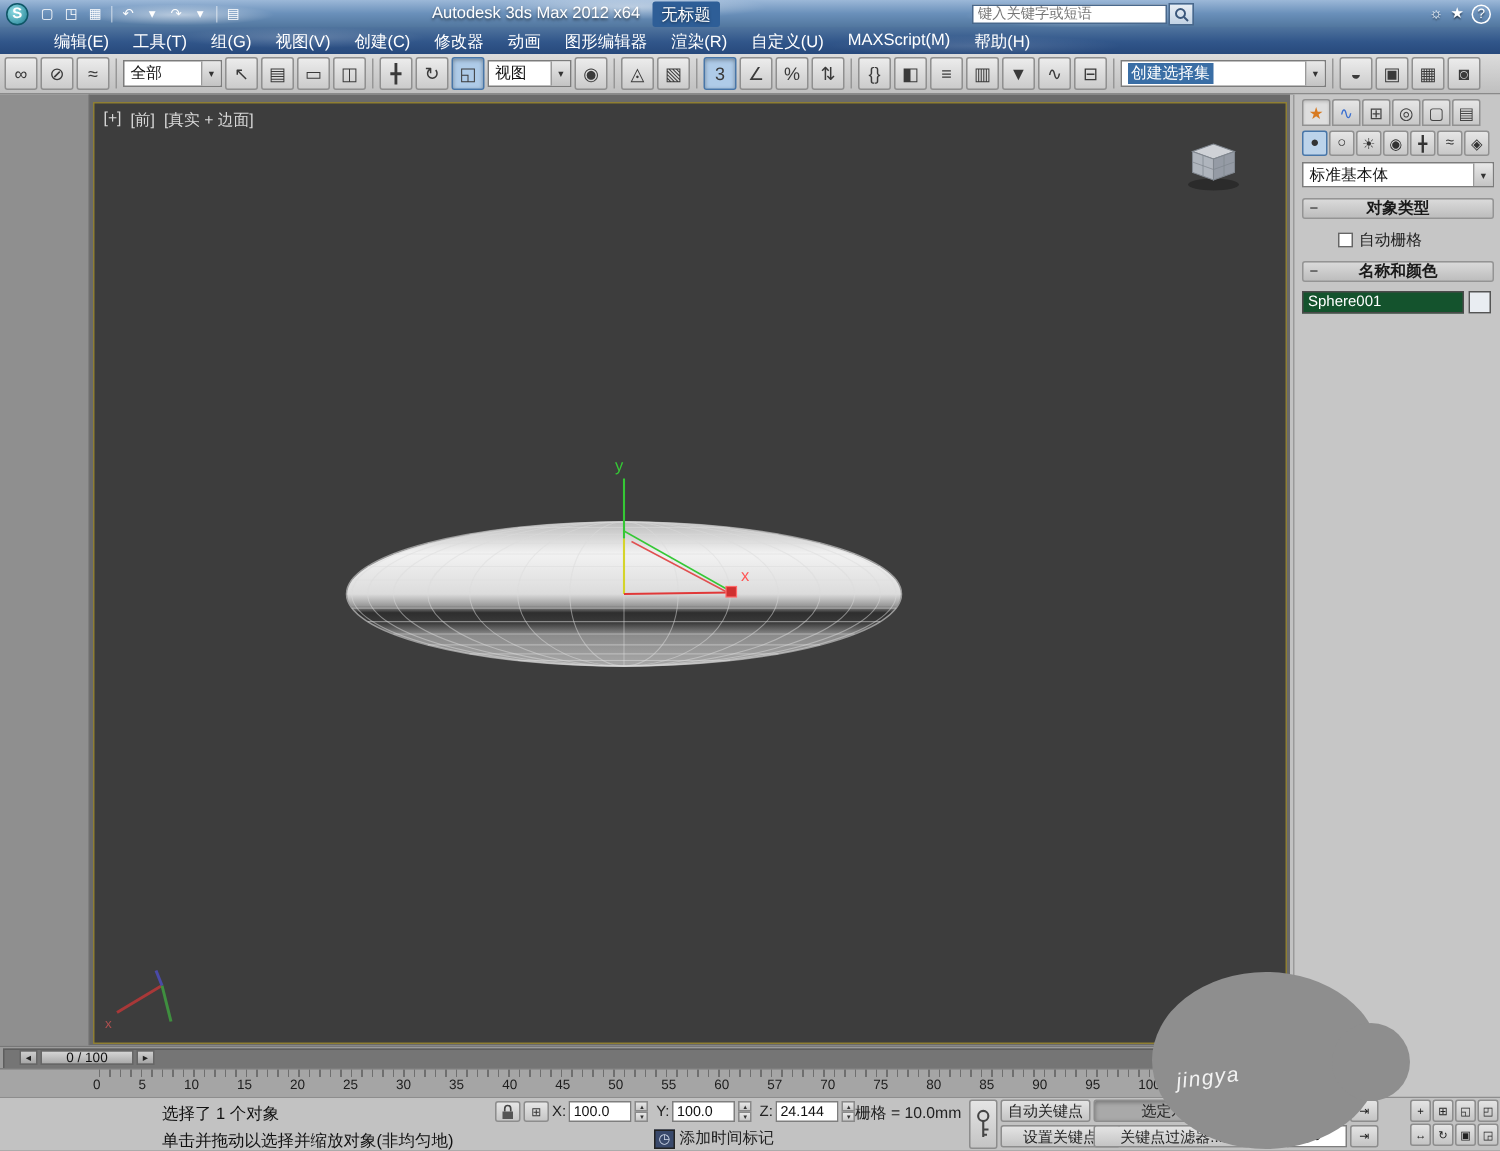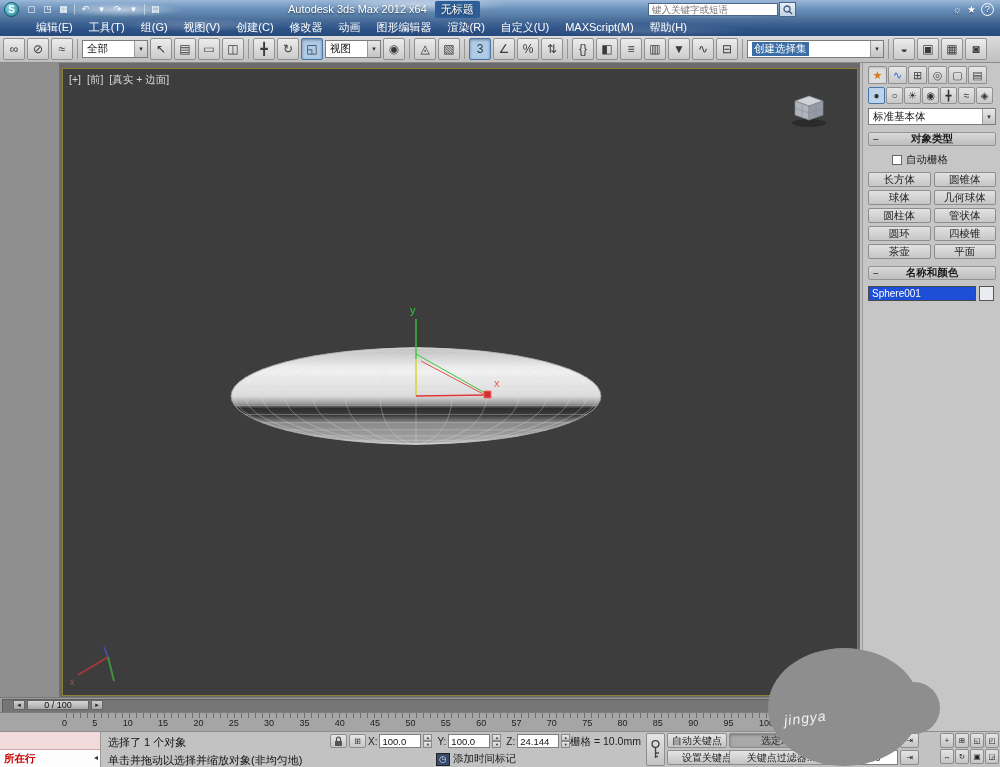--- a/index.html
+++ b/index.html
@@ -82,21 +82,21 @@
   .rollout{width:128px;height:14px;margin:7px 0 0 2px;background:linear-gradient(#dadada,#bdbdbd);
     border:1px solid #949494;border-radius:2px;display:flex;align-items:center;justify-content:center;
     font-size:10.5px;font-weight:bold;color:#1a1a1a;position:relative}
   .rollout .rminus{position:absolute;left:4px;font-weight:normal;font-size:10px}
   .autogrid{display:flex;align-items:center;gap:4px;font-size:10.5px;color:#222;margin:7px 0 2px 26px}
   .cb{width:10px;height:10px;background:#fff;border:1px solid #666;display:inline-block}
   .objgrid{display:grid;grid-template-columns:1fr 1fr;gap:3px;margin:5px 2px 0 2px;width:128px}
   .objbtn{height:15px;background:linear-gradient(#e2e2e2,#c6c6c6);border:1px solid #8d8d8d;border-radius:2px;
     font-size:10.5px;color:#222;display:flex;align-items:center;justify-content:center;padding:0;white-space:nowrap}
   .namerow{display:flex;gap:3px;margin:6px 2px 0 2px;align-items:center}
-  .nameinput{width:108px;height:15px;background:#1d4ed8;color:#fff;border:1px solid #4a4a4a;font-size:10px;padding:0 3px;
+  .nameinput{width:108px;height:15px;background:#14532d;color:#fff;border:1px solid #4a4a4a;font-size:10px;padding:0 3px;
     font-family:inherit}
   .swatch{width:15px;height:15px;background:#e9edf2;border:1px solid #555;display:inline-block}
 
   
   .timeslider{position:absolute;left:0;top:697px;width:860px;height:15px;background:#9b9b9b;border-top:1px solid #777}
   .tstrack{position:absolute;left:2px;top:1px;width:856px;height:16px;background:#757575;border:1px solid #5e5e5e}
   .tsthumb{position:absolute;left:24px;top:0;width:62px;height:10px;background:linear-gradient(#d6d6d6,#a9a9a9);
     border:1px solid #666;font-size:9px;color:#111;display:flex;align-items:center;justify-content:center}
   .tsarrow{position:absolute;top:0;width:12px;height:10px;background:linear-gradient(#cfcfcf,#a5a5a5);border:1px solid #666;
     font-size:7px;color:#222;display:flex;align-items:center;justify-content:center;padding:0}
@@ -380,32 +380,20 @@
       <span class="carrow">▾</span>
     </div>
     <div class="rollout">
       <span class="rminus">−</span>
       <span>对象类型</span>
     </div>
     <label class="autogrid">
       <span class="cb"></span>
       <span>自动栅格</span>
     </label>
-    <div class="objgrid">
-        <button class="objbtn">长方体</button>
-        <button class="objbtn">圆锥体</button>
-        <button class="objbtn">球体</button>
-        <button class="objbtn">几何球体</button>
-        <button class="objbtn">圆柱体</button>
-        <button class="objbtn">管状体</button>
-        <button class="objbtn">圆环</button>
-        <button class="objbtn">四棱锥</button>
-        <button class="objbtn">茶壶</button>
-        <button class="objbtn">平面</button>
-      </div>
     <div class="rollout">
       <span class="rminus">−</span>
       <span>名称和颜色</span>
     </div>
     <div class="namerow">
       <input class="nameinput" value="Sphere001" style="">
       <span class="swatch"></span>
     </div>
   </aside>
 
@@ -438,27 +426,20 @@
         <span>75</span>
         <span>80</span>
         <span>85</span>
         <span>90</span>
         <span>95</span>
         <span>100</span>
       </div>
   </div>
 
   <div class="bottombar">
-    <div class="listener">
-      <div class="lrow1"></div>
-      <div class="lrow2">
-        <span>所在行</span>
-      </div>
-      <button class="lscroll">◂</button>
-    </div>
 
     <div class="selinfo">选择了 1 个对象</div>
     <div class="prompt">单击并拖动以选择并缩放对象(非均匀地)</div>
 
     <button class="minibtn" style="left:330px;top:2px">
       <svg width="9" height="11" viewBox="0 0 9 11">
           <path d="M2.5 5 V3.2 a2 2.2 0 0 1 4 0 V5" fill="none" stroke="#444" stroke-width="1.1"></path>
           <rect x="1" y="5" width="7" height="5" fill="#555"></rect>
         </svg>
     </button>

